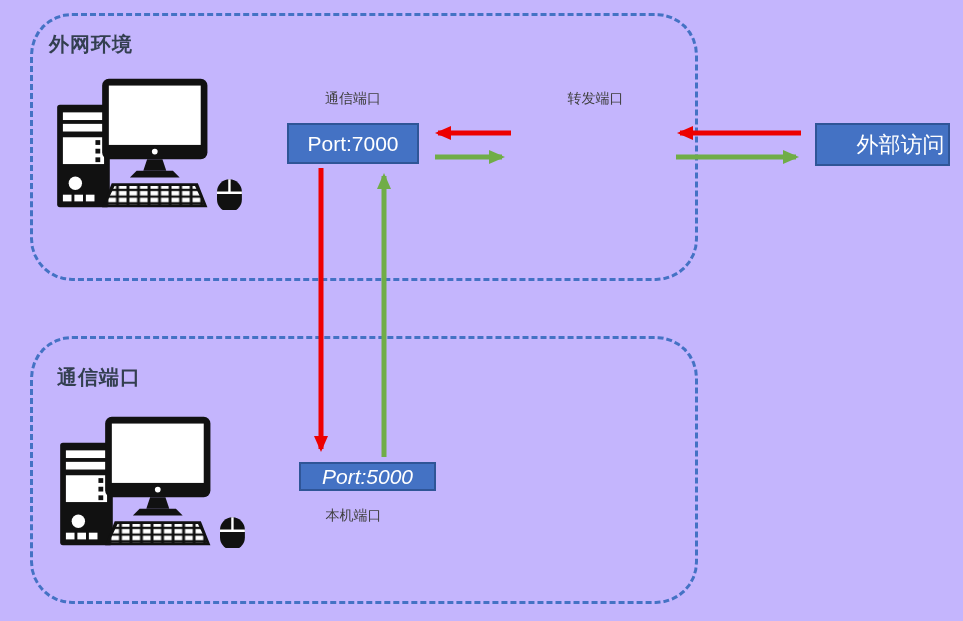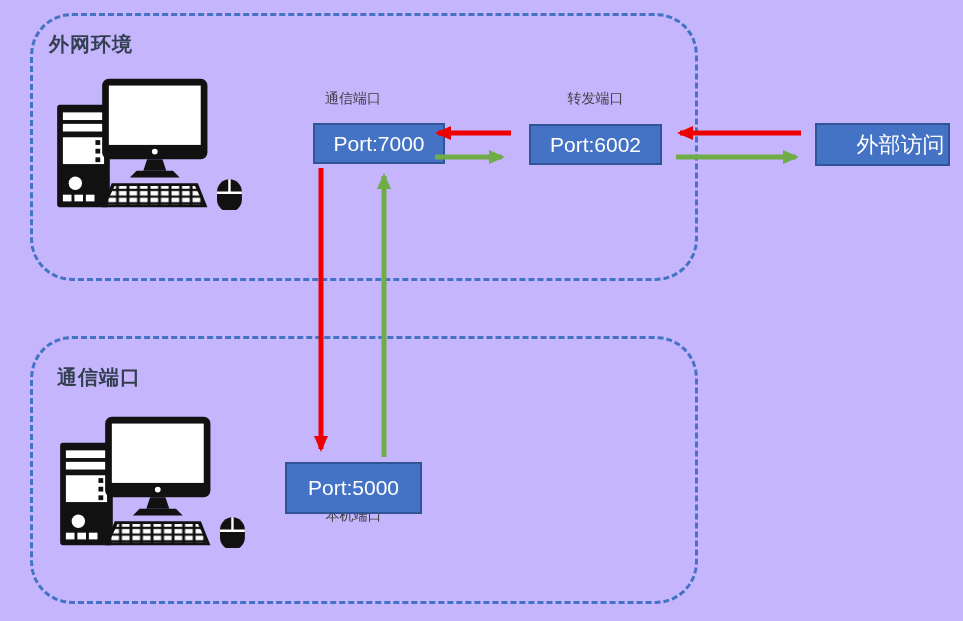--- a/index.html
+++ b/index.html
@@ -46,23 +46,23 @@
     background: var(--node-fill, #4472C4);
     border: 2px solid var(--node-border, #2F5597);
     color: var(--node-text, #ffffff);
     display: flex;
     align-items: center;
     justify-content: center;
     font-size: 21px;
     box-sizing: border-box;
     white-space: nowrap;
   }
-  .node-port7000 { left: 287px; top: 123px; width: 132px; height: 41px; margin-left: 26px; }
+  .node-port7000 { left: 287px; top: 123px; width: 132px; height: 41px; }
   .node-port6002 { left: 529px; top: 124px; width: 133px; height: 41px; }
-  .node-port5000 { left: 285px; top: 462px; width: 137px; height: 52px; }
+  .node-port5000 { left: 299px; top: 462px; width: 137px; height: 29px; font-style: italic; }
   .node-external-access { left: 815px; top: 123px; width: 135px; height: 43px; font-size: 22px; padding-left: 36px; }
 
   
   .caption {
     position: absolute;
     font-size: 14px;
     color: var(--caption-text, #404040);
     text-align: center;
     white-space: nowrap;
   }
@@ -134,21 +134,20 @@
     <svg class="computer-icon bottom" style="left:23px; top:75px;" viewBox="0 0 200 140">
       <use href="#pc-symbol"></use>
     </svg>
   </div>
 
   <div class="caption caption-port7000">通信端口</div>
   <div class="caption caption-port5000">本机端口</div>
   <div class="caption caption-port6002">转发端口</div>
 
   <div class="node node-port7000">Port:7000</div>
-  <div class="node node-port6002">Port:6002</div>
   <div class="node node-port5000">Port:5000</div>
   <div class="node node-external-access">外部访问</div>
 
   <svg class="arrows-layer" viewBox="0 0 963 621">
     <defs>
       <marker id="head-red" markerUnits="userSpaceOnUse" markerWidth="18" markerHeight="16" refX="13" refY="7" orient="auto">
         <path class="mk-red" d="M0,0 L16,7 L0,14 Z"></path>
       </marker>
       <marker id="head-green" markerUnits="userSpaceOnUse" markerWidth="18" markerHeight="16" refX="13" refY="7" orient="auto">
         <path class="mk-green" d="M0,0 L16,7 L0,14 Z"></path>

